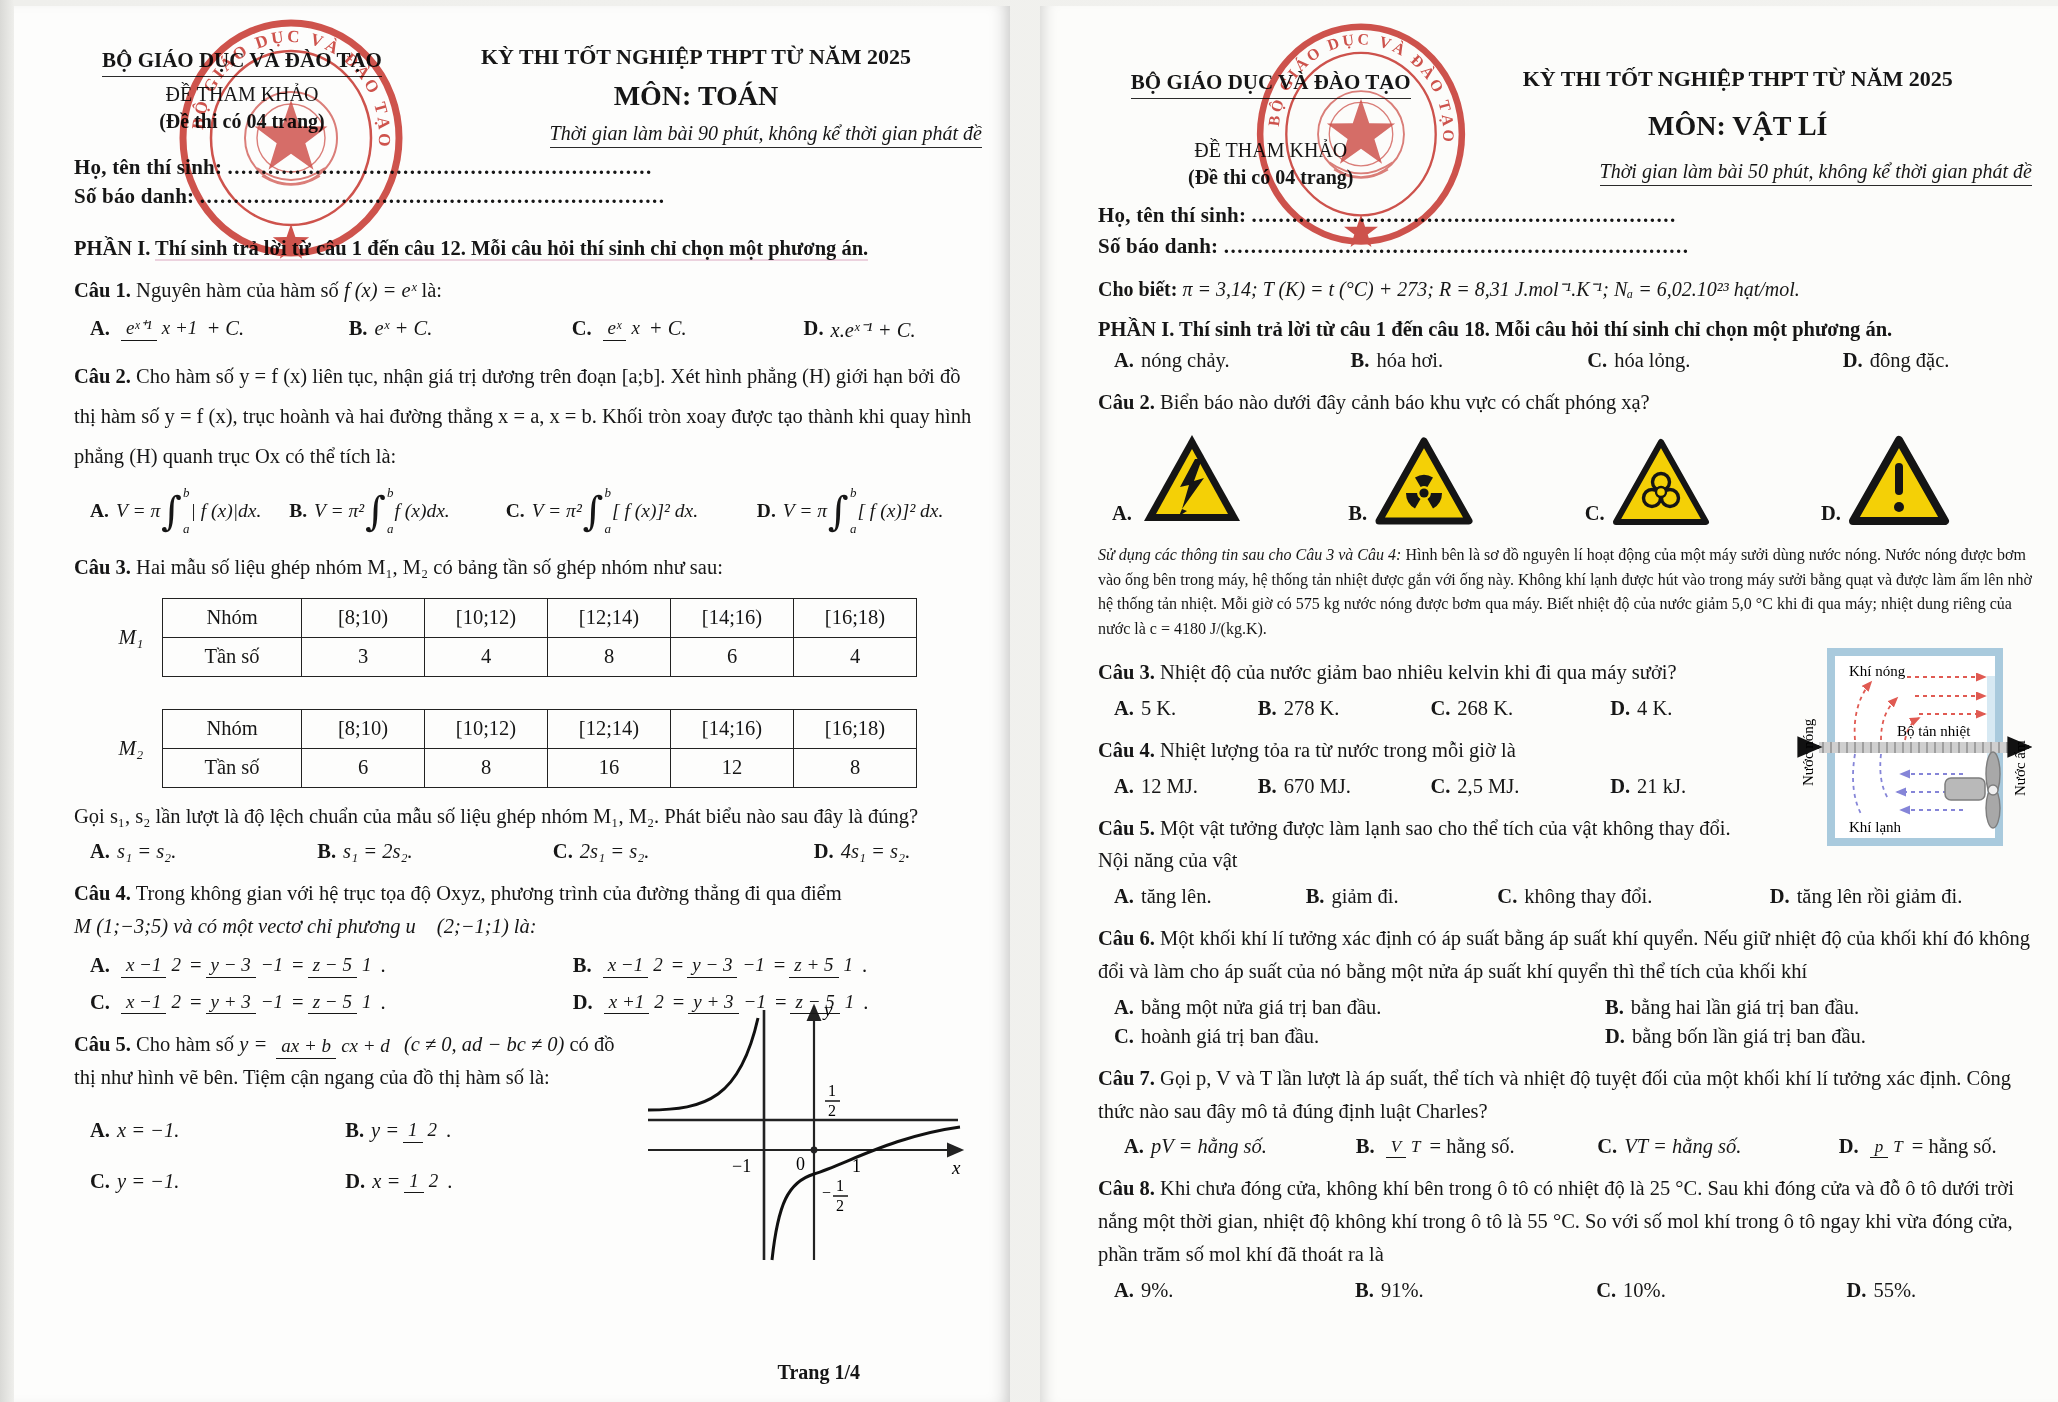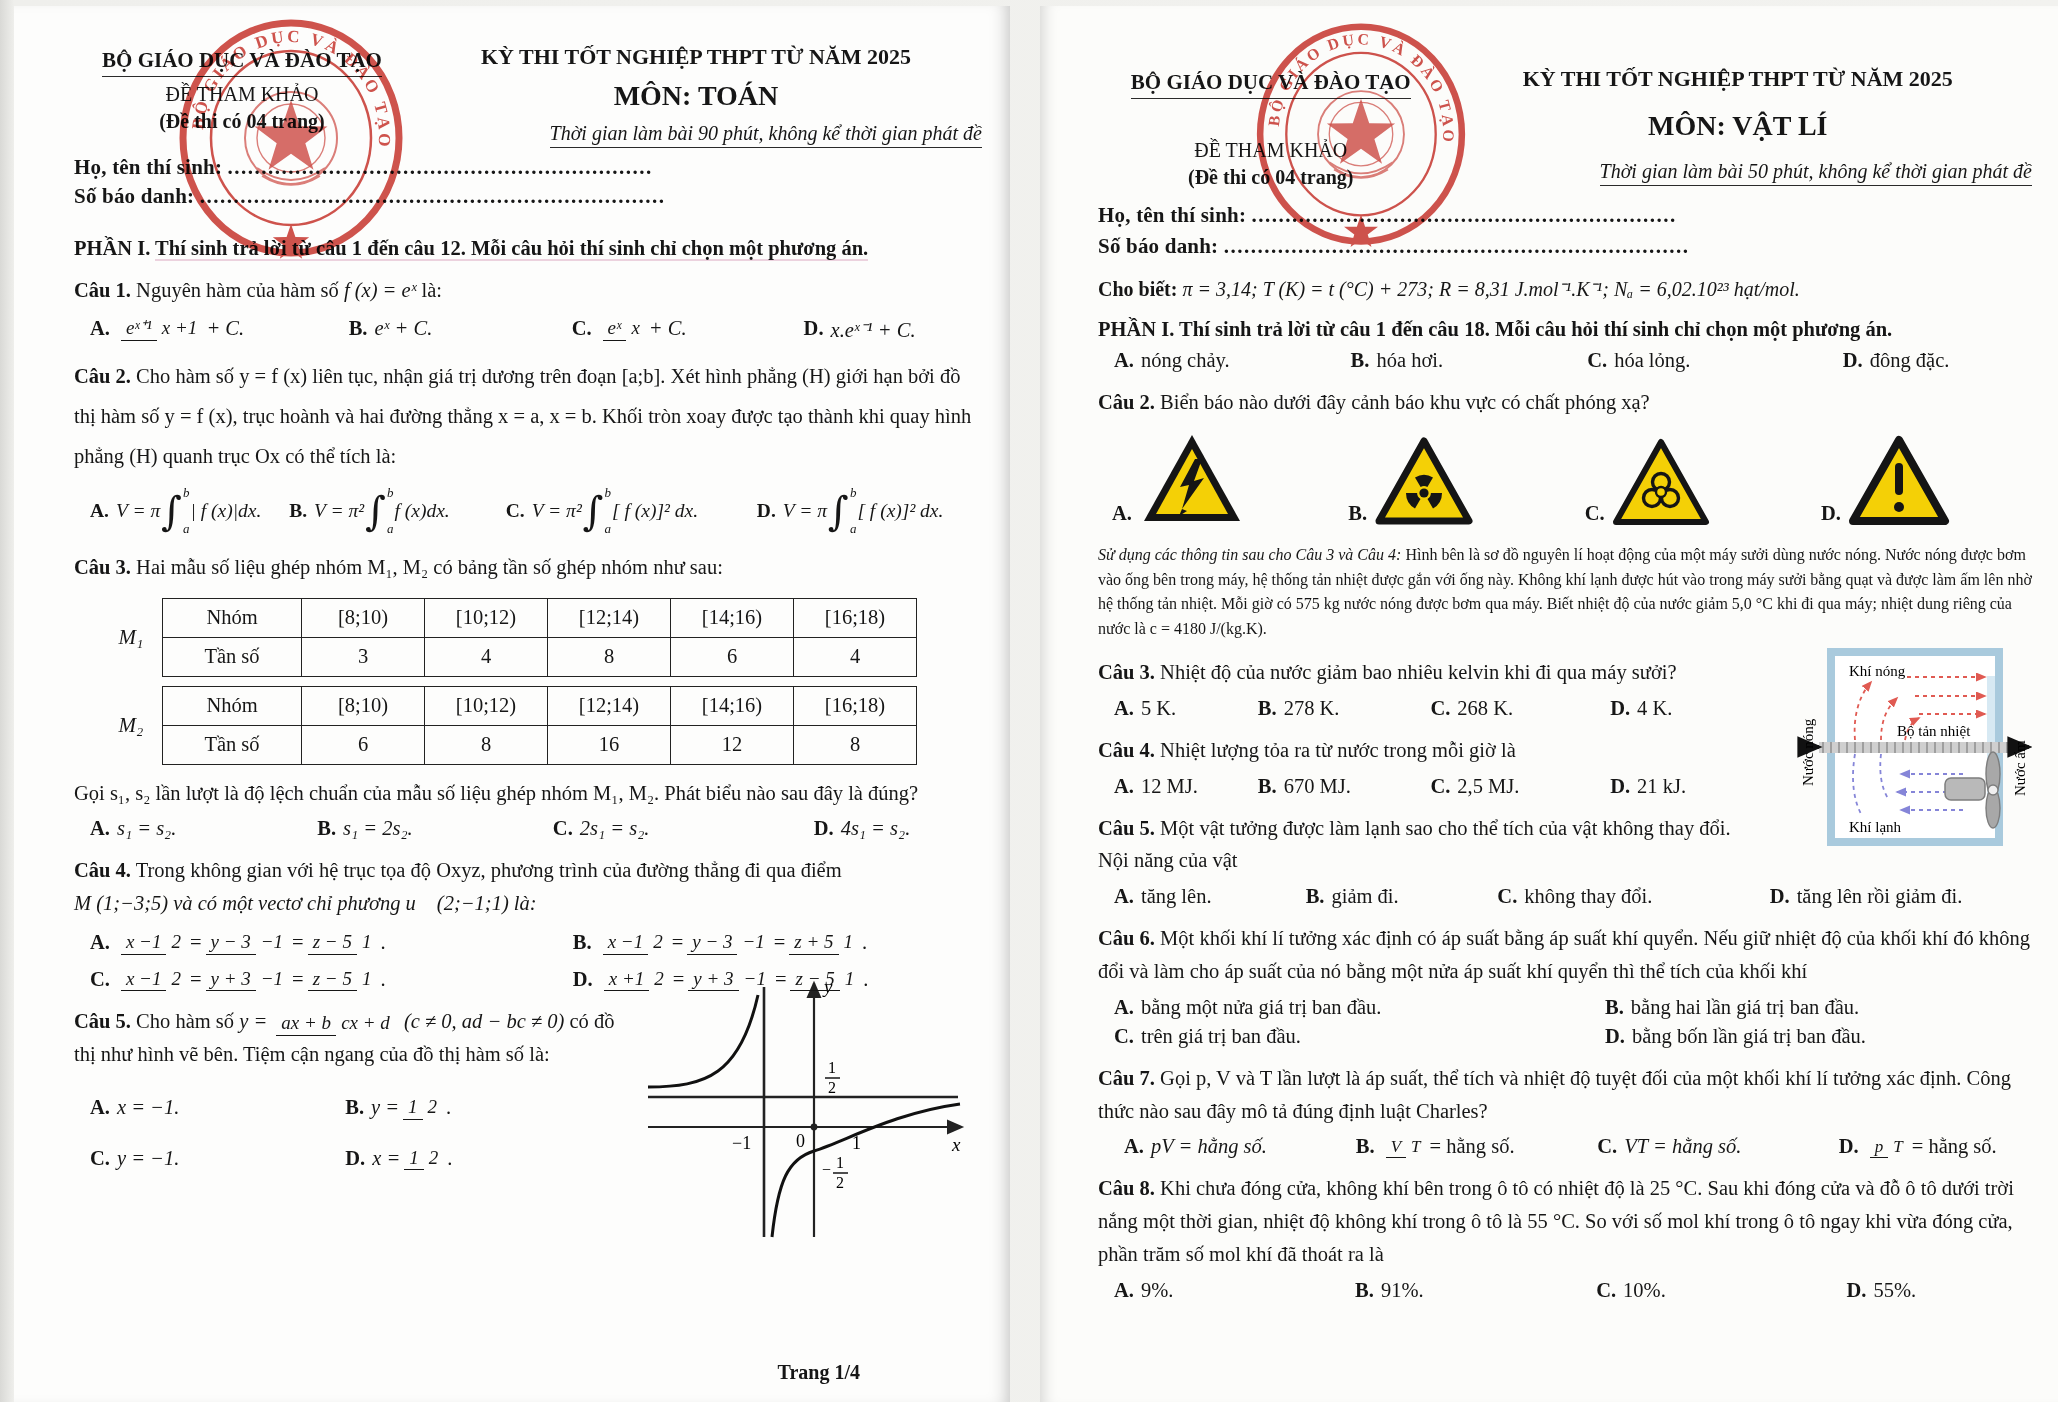--- a/index.html
+++ b/index.html
@@ -228,21 +228,21 @@
           <td class="rowlab">Tần số</td>
           <td>3</td>
                 <td>4</td>
           <td>8</td>
                 <td>6</td>
           <td>4</td>
         </tr>
       </tbody>
           </table>
     </div>
-    <div class="freq-wrap" style="margin-top:9px;">
+    <div class="freq-wrap" style="margin-top:32px;">
       <div class="freq-name">M₂</div>
       <table class="freq">
             <tbody>
         <tr>
           <td class="rowlab">Nhóm</td>
           <td>[8;10)</td>
                 <td>[10;12)</td>
           <td>[12;14)</td>
                 <td>[14;16)</td>
           <td>[16;18)</td>
@@ -697,21 +697,21 @@
       <span class="opt">
             <b>A.</b>
             <span>bằng một nửa giá trị ban đầu.</span>
           </span>
       <span class="opt">
             <b>B.</b>
             <span>bằng hai lần giá trị ban đầu.</span>
           </span>
       <span class="opt">
             <b>C.</b>
-            <span>trên giá trị ban đầu.</span>
+            <span>hoành giá trị ban đầu.</span>
           </span>
       <span class="opt">
             <b>D.</b>
             <span>bằng bốn lần giá trị ban đầu.</span>
           </span>
     </div>
 
     <div class="q">
       <b class="qnum">Câu 7.</b>
       <span>Gọi p, V và T lần lượt là áp suất, thể tích và nhiệt độ tuyệt đối của một khối khí lí tưởng xác định. Công thức nào sau đây mô tả đúng định luật Charles?</span>

